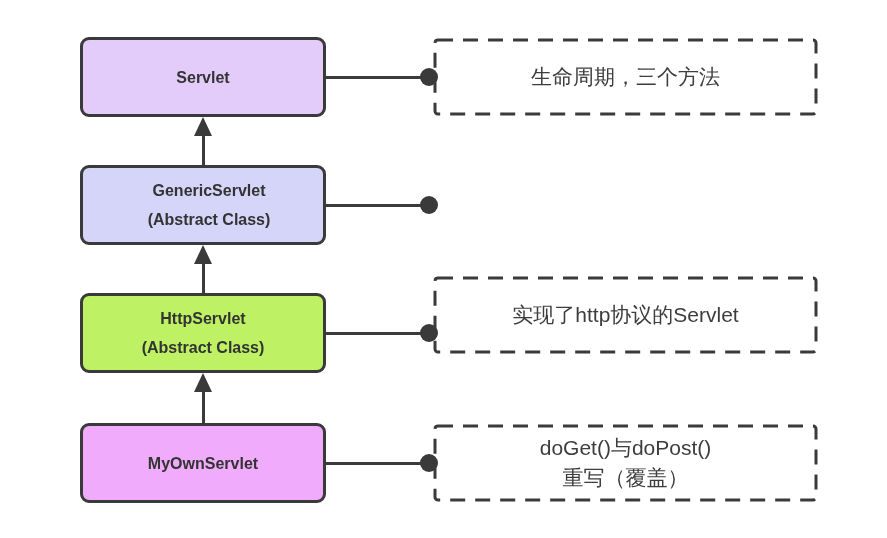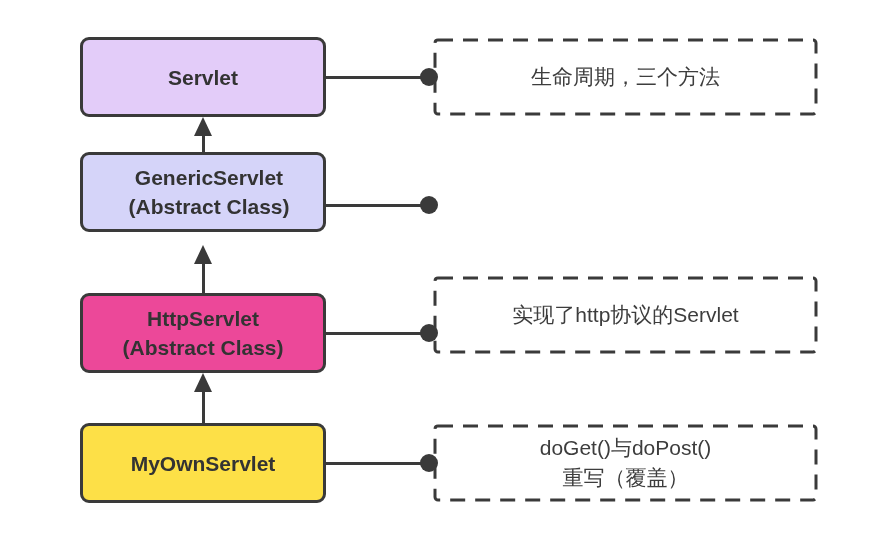--- a/index.html
+++ b/index.html
@@ -21,21 +21,21 @@
     box-sizing: border-box;
     border: 3px solid #3a3a3a;
     border-radius: 9px;
     display: flex;
     flex-direction: column;
     align-items: center;
     justify-content: center;
     text-align: center;
     color: #333333;
     font-weight: bold;
-    font-size: 21px;
+    font-size: 16px;
     line-height: 29px;
   }
 
   
   .note-box {
     position: absolute;
     left: 433px;
     width: 385px;
     height: 78px;
     box-sizing: border-box;
@@ -113,54 +113,54 @@
     <div class="note-text">
       <div>生命周期，三个方法</div>
     </div>
   </div>
 
   <div class="arrow" style="top:117px;height:48px">
     <div class="arrow-head"></div>
     <div class="arrow-line"></div>
   </div>
 
-  <div class="class-box" style="top: 152px; background: rgb(213, 212, 249); padding-left: 12px;">
+  <div class="class-box" style="top: 165px; background: rgb(213, 212, 249); padding-left: 12px;">
     <div>GenericServlet</div>
     <div>(Abstract Class)</div>
   </div>
   <div class="connector" style="top:204px"></div>
   <div class="dot" style="top:196px"></div>
 
   <div class="arrow" style="top:245px;height:48px">
     <div class="arrow-head"></div>
     <div class="arrow-line"></div>
   </div>
 
-  <div class="class-box" style="top: 293px; background: #ec4899;">
+  <div class="class-box" style="top: 293px; background: #bef264;">
     <div>HttpServlet</div>
     <div>(Abstract Class)</div>
   </div>
   <div class="connector" style="top:332px"></div>
   <div class="dot" style="top:324px"></div>
   <div class="note-box" style="top:276px">
     <svg class="dash-rect">
       <rect x="2" y="2" width="381" height="74" rx="3" fill="none" stroke="#3a3a3a" stroke-width="3" stroke-dasharray="15 10"></rect>
     </svg>
     <div class="note-text">
       <div>实现了http协议的Servlet</div>
       <div></div>
     </div>
   </div>
 
   <div class="arrow" style="top:373px;height:50px">
     <div class="arrow-head"></div>
     <div class="arrow-line"></div>
   </div>
 
-  <div class="class-box" style="top: 423px; background: #fde047;">
+  <div class="class-box" style="top: 423px; background: #f0abfc;">
     <div>MyOwnServlet</div>
   </div>
   <div class="connector" style="top:462px"></div>
   <div class="dot" style="top:454px"></div>
   <div class="note-box" style="top:424px">
     <svg class="dash-rect">
       <rect x="2" y="2" width="381" height="74" rx="3" fill="none" stroke="#3a3a3a" stroke-width="3" stroke-dasharray="15 10"></rect>
     </svg>
     <div class="note-text">
       <div>doGet()与doPost()</div>

